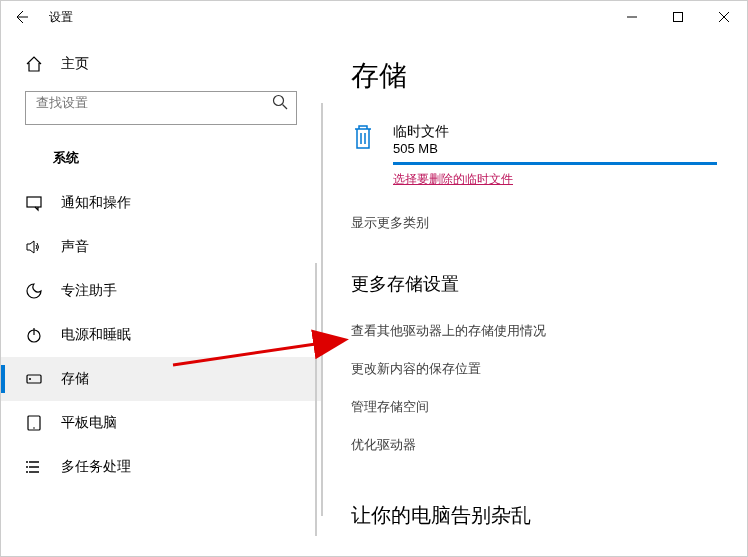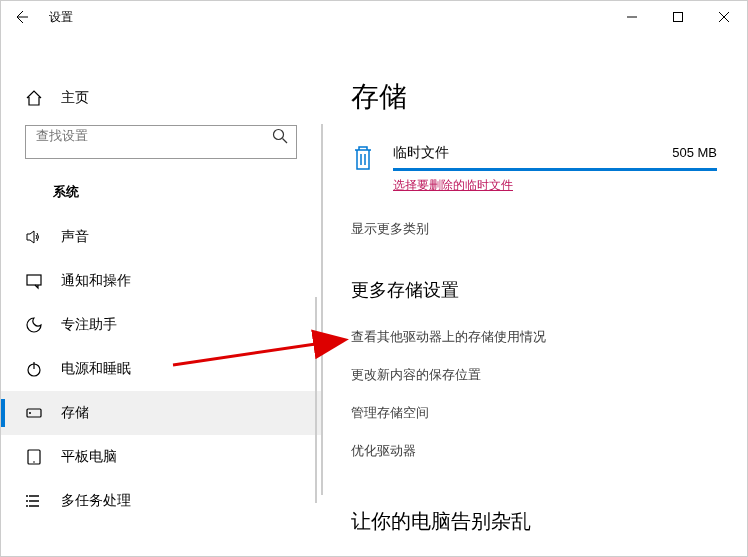--- a/index.html
+++ b/index.html
@@ -4,21 +4,21 @@
   <style>
     * { margin: 0; padding: 0; box-sizing: border-box; font-family: "Microsoft YaHei", "Segoe UI", sans-serif; }
     body { width: 748px; height: 557px; background: #fff; overflow: hidden; position: relative; }
     .window { width: 100%; height: 100%; border: 1px solid #ccc; display: flex; flex-direction: column; position: relative; }
     .titlebar { height: 32px; display: flex; align-items: center; justify-content: space-between; padding: 0 0 0 12px; }
     .titlebar-left { display: flex; align-items: center; gap: 20px; }
     .back-btn { font-size: 16px; cursor: pointer; }
     .title-text { font-size: 12px; }
     .window-controls { display: flex; }
     .win-ctrl { width: 46px; height: 32px; display: flex; align-items: center; justify-content: center; cursor: pointer; font-size: 11px; }
-    .content { flex: 1; display: flex; overflow: hidden; align-items: center; }
+    .content { flex: 1; display: flex; overflow: hidden; }
     .sidebar { width: 320px; padding: 12px 0 0 0; display: flex; flex-direction: column; overflow: hidden; position: relative; }
     .home-row { display: flex; align-items: center; gap: 18px; padding: 10px 24px; cursor: pointer; }
     .home-row .icon { width: 18px; display: flex; justify-content: center; }
     .home-label { font-size: 14px; }
     .search-wrap { padding: 8px 24px 18px 24px; }
     .search-box { width: 100%; height: 34px; border: 1px solid #999; display: flex; align-items: center; padding: 0 8px 12px 10px; }
     .search-input { flex: 1; border: none; outline: none; font-size: 13px; color: #666; background: transparent; }
     .search-icon { font-size: 14px; color: #333; }
     .category-label { padding: 6px 24px 14px 24px; font-size: 13px; font-weight: 600; margin-left: 28px; }
     .nav-items { flex: 1; overflow-y: hidden; }
@@ -27,21 +27,21 @@
     .nav-item.selected::before { content: ""; position: absolute; left: 0; top: 8px; bottom: 8px; width: 4px; background: #0078d4; }
     .nav-item.selected { background: #f0f0f0; }
     .nav-label { font-size: 14px; }
     .sidebar-scroll { position: absolute; right: 4px; top: 230px; bottom: 20px; width: 2px; background: #ccc; }
 
     .main { flex: 1; padding: 24px 30px 0 30px; overflow: hidden; position: relative; }
     .page-heading { font-size: 28px; font-weight: 400; margin-bottom: 28px; }
     .temp-row { display: flex; align-items: flex-start; gap: 18px; margin-bottom: 10px; }
     .trash-icon { color: #0078d4; flex-shrink: 0; }
     .temp-info { flex: 1; }
-    .temp-header { display: flex; justify-content: space-between; align-items: baseline; }
+    .temp-header { display: flex; justify-content: space-between; align-items: baseline; flex-direction: column; }
     .temp-title { font-size: 14px; }
     .temp-size { font-size: 13px; }
     .progress { height: 3px; background: #0078d4; margin: 6px 0 6px 0; width: 100%; }
     .temp-desc { font-size: 12px; color: #be185d; text-decoration: underline; }
     .link { color: #404040; font-size: 13px; cursor: pointer; display: inline-block; margin-top: 16px; }
     .section-heading { font-size: 18px; font-weight: 400; margin-top: 40px; margin-bottom: 8px; }
     .link-list { display: flex; flex-direction: column; gap: 2px; }
     .link-list .link { margin-top: 18px; }
     .big-heading2 { font-size: 20px; font-weight: 400; margin-top: 48px; font-family: Liberation Serif, serif; }
     .main-scroll { position: absolute; left: 0; top: 70px; bottom: 40px; width: 2px; background: #ccc; }
@@ -106,33 +106,33 @@
           </span>
         </div>
       </div>
 
       <div class="category-label">系统</div>
 
       <div class="nav-items">
         <div class="nav-item">
           <span class="icon">
             <svg width="18" height="18" viewBox="0 0 18 18">
-                <path d="M2 6 H5 L9 3 V15 L5 12 H2 Z M12 5 Q15 9 12 13 M11 7 Q13 9 11 11" stroke="#000" stroke-width="1" fill="none"></path>
-              </svg>
-          </span>
-          <span class="nav-label">声音</span>
-        </div>
-        <div class="nav-item">
-          <span class="icon">
-            <svg width="18" height="18" viewBox="0 0 18 18">
                 <rect x="2" y="3" width="14" height="10" stroke="#000" stroke-width="1.2" fill="none"></rect>
                 <path d="M13 13 L13 16 L10 13" stroke="#000" stroke-width="1.2" fill="none"></path>
               </svg>
           </span>
           <span class="nav-label">通知和操作</span>
+        </div>
+        <div class="nav-item">
+          <span class="icon">
+            <svg width="18" height="18" viewBox="0 0 18 18">
+                <path d="M2 6 H5 L9 3 V15 L5 12 H2 Z M12 5 Q15 9 12 13 M11 7 Q13 9 11 11" stroke="#000" stroke-width="1" fill="none"></path>
+              </svg>
+          </span>
+          <span class="nav-label">声音</span>
         </div>
         <div class="nav-item">
           <span class="icon">
             <svg width="18" height="18" viewBox="0 0 18 18">
                 <path d="M9 2 A7 7 0 1 0 16 9 A5 5 0 0 1 9 2 Z" stroke="#000" stroke-width="1.2" fill="none"></path>
               </svg>
           </span>
           <span class="nav-label">专注助手</span>
         </div>
         <div class="nav-item">

